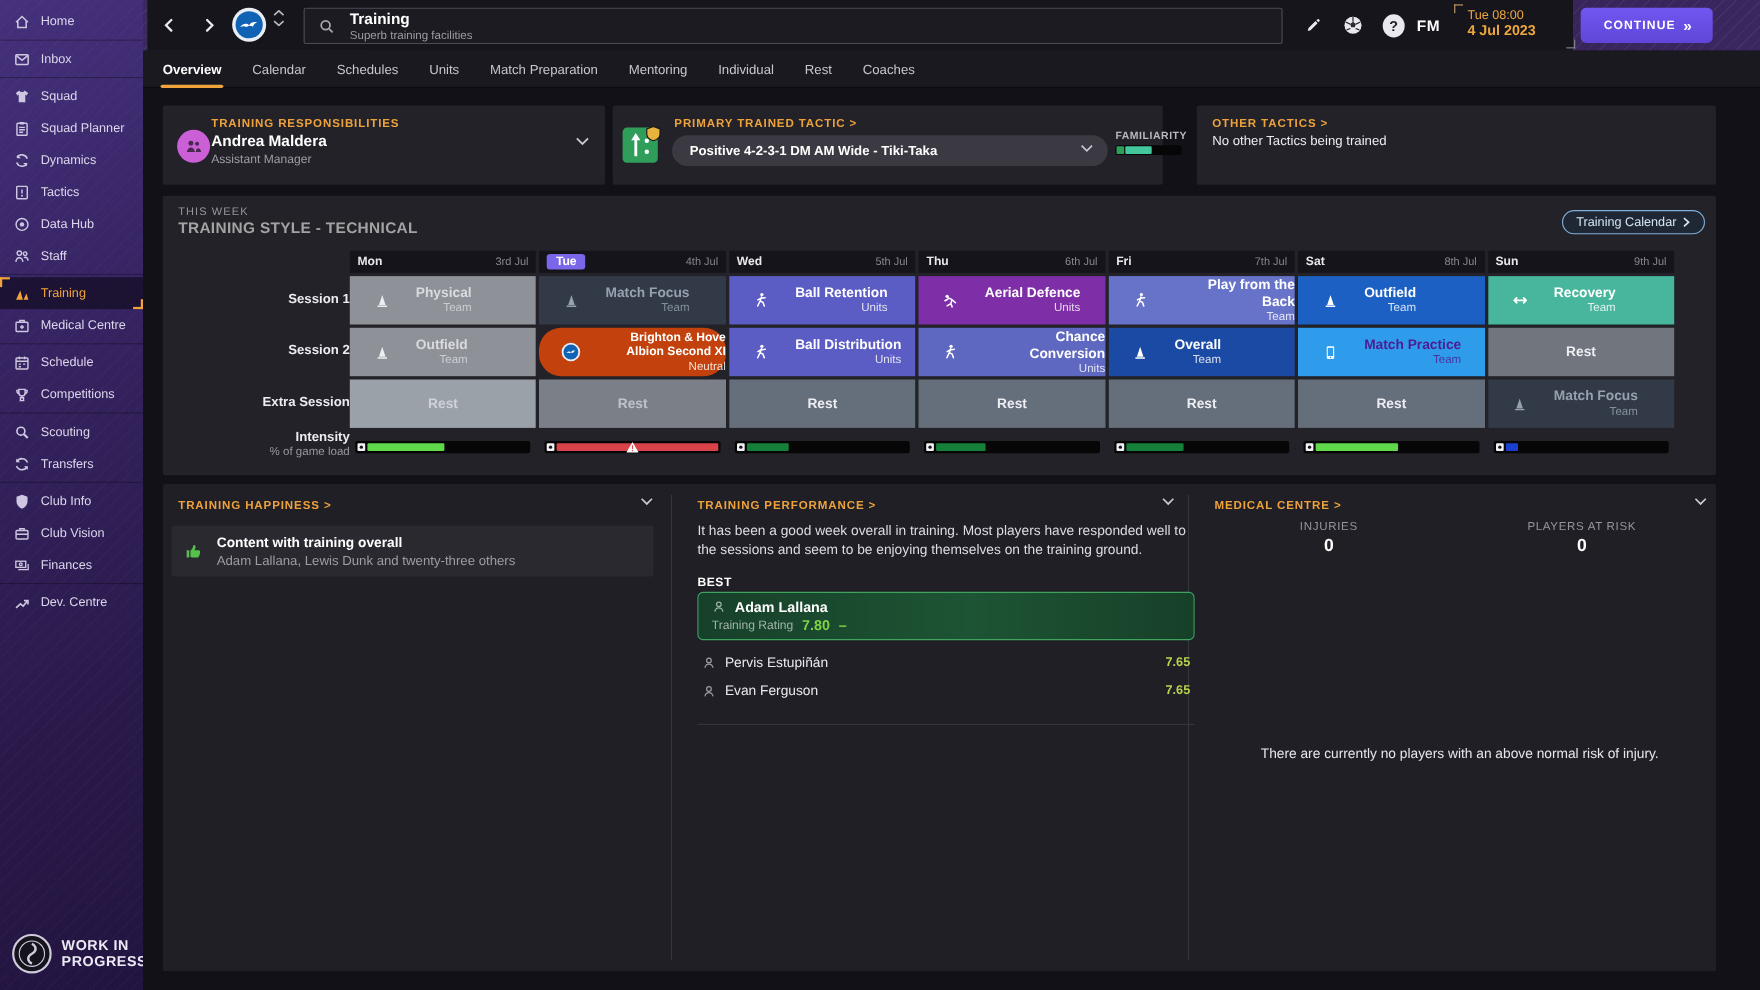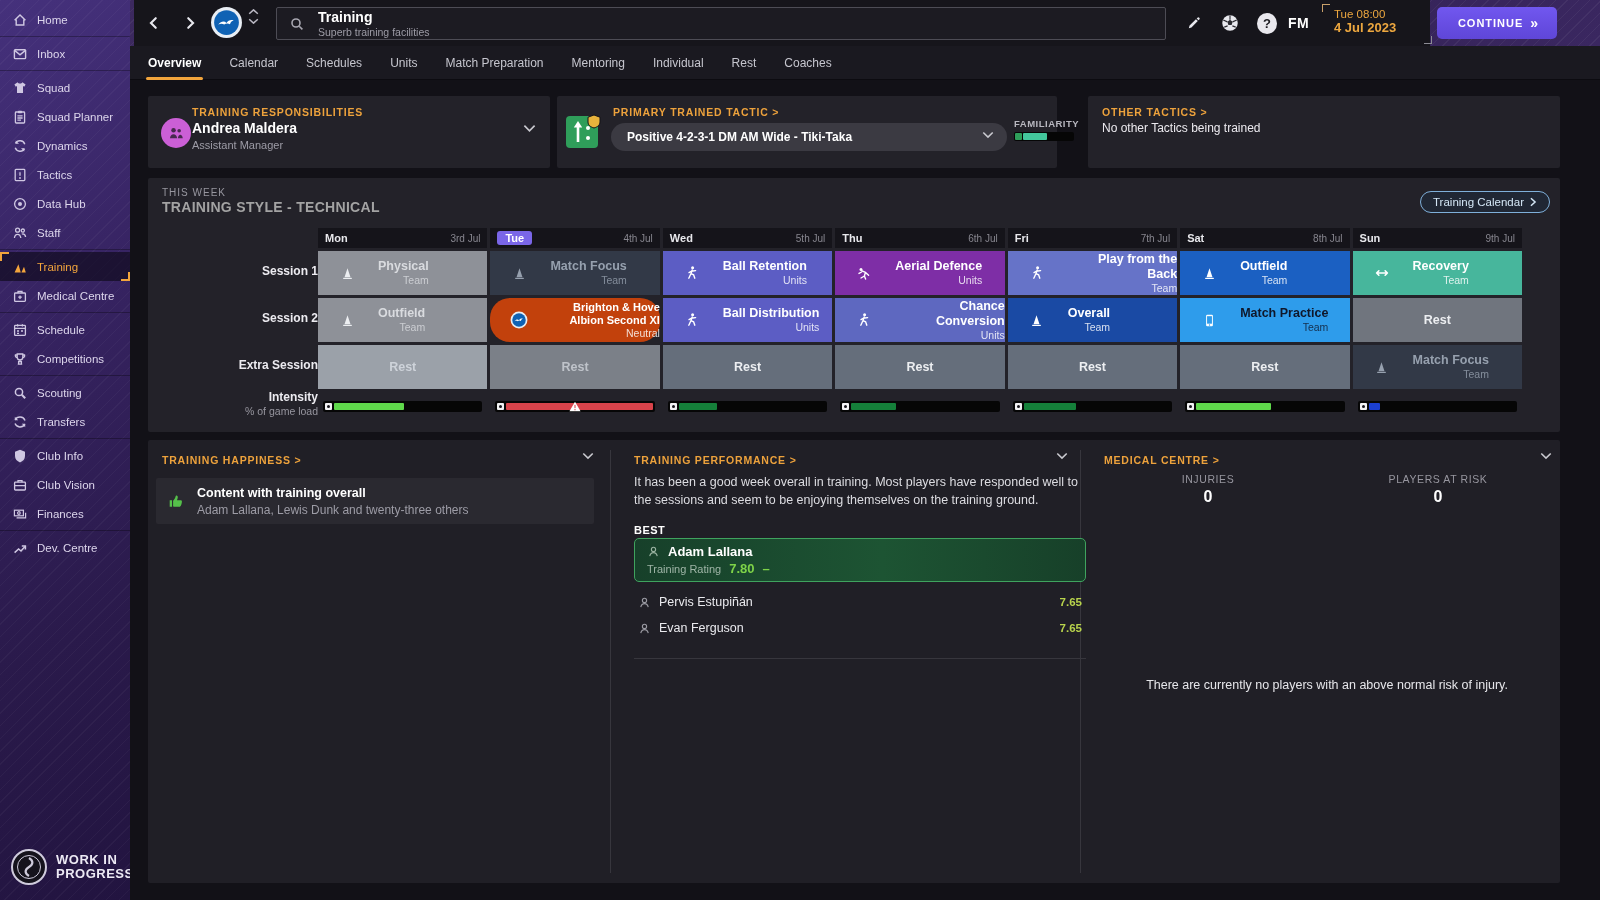--- a/index.html
+++ b/index.html
@@ -131,21 +131,21 @@
   .c-pastgray .cicon { color:#eceef1; }
   .c-darkcell { background:#323947; color:#96a0ae; }
   .c-darkcell .cicon { color:#96a0ae; }
   .c-indigo { background:#5c5dc4; color:#fff; }
   .c-violet { background:#7e2ea6; color:#fff; }
   .c-slate { background:#6673c8; color:#fff; }
   .c-slate2 { background:#5e68c0; color:#fff; }
   .c-blue { background:#1b60c2; color:#fff; }
   .c-navy { background:#1a4aa4; color:#fff; }
   .c-skyblue { background:#c2410c; color:#fff;border-radius:20px; }
-  .c-brightblue { background:#2e9ceb; color:#0f172a; }
+  .c-brightblue { background:#2e9ceb; color:#4c1d95; }
   .c-teal { background:#47b69c; color:#fff; }
   .c-gray { background:#70757e; color:#eceef1; }
   .c-lightgray { background:#9ba1a9; color:#ced3da; }
   .c-midgray { background:#7b8088; color:#bfc3ca; }
   .c-bluegray { background:#656e7b; color:#eceef1; }
   .cell .cicon svg { color:inherit; }
 
   .icell { display:flex; align-items:center; padding:0 5px; }
   .ibar { position:relative; flex:1; height:11px; background:#060606; border-radius:2px; }
   .ibar-ico { position:absolute; left:2px; top:2px; width:7px; height:7px; background:#f2f2f4; border-radius:1px; }

